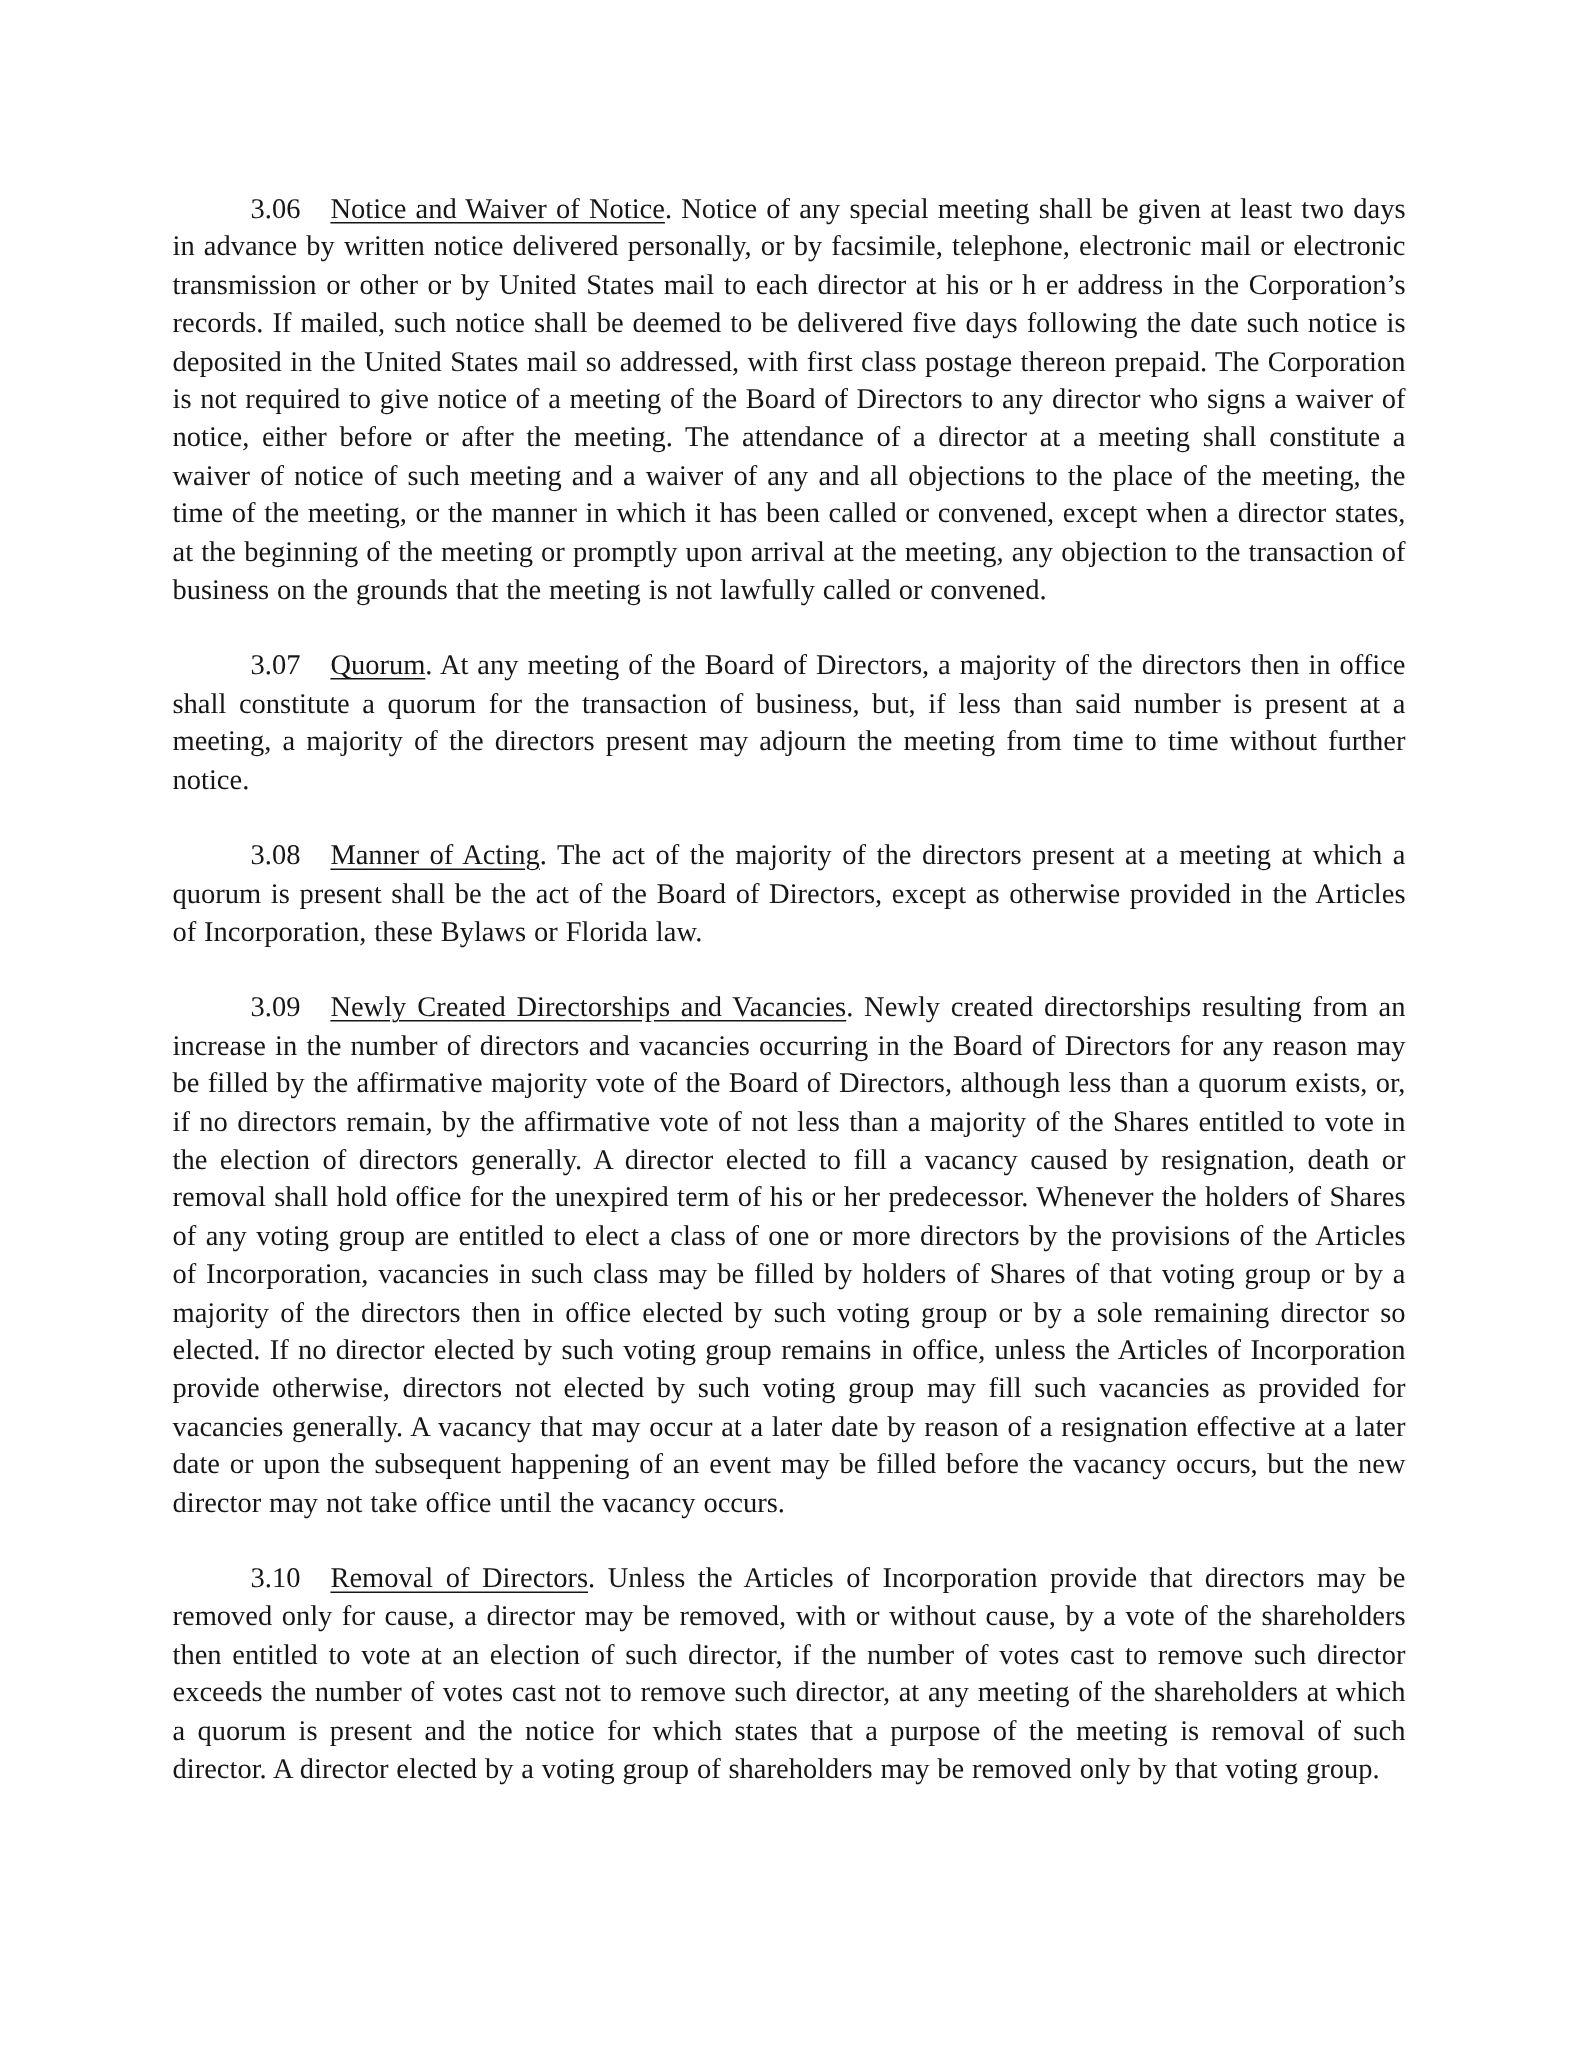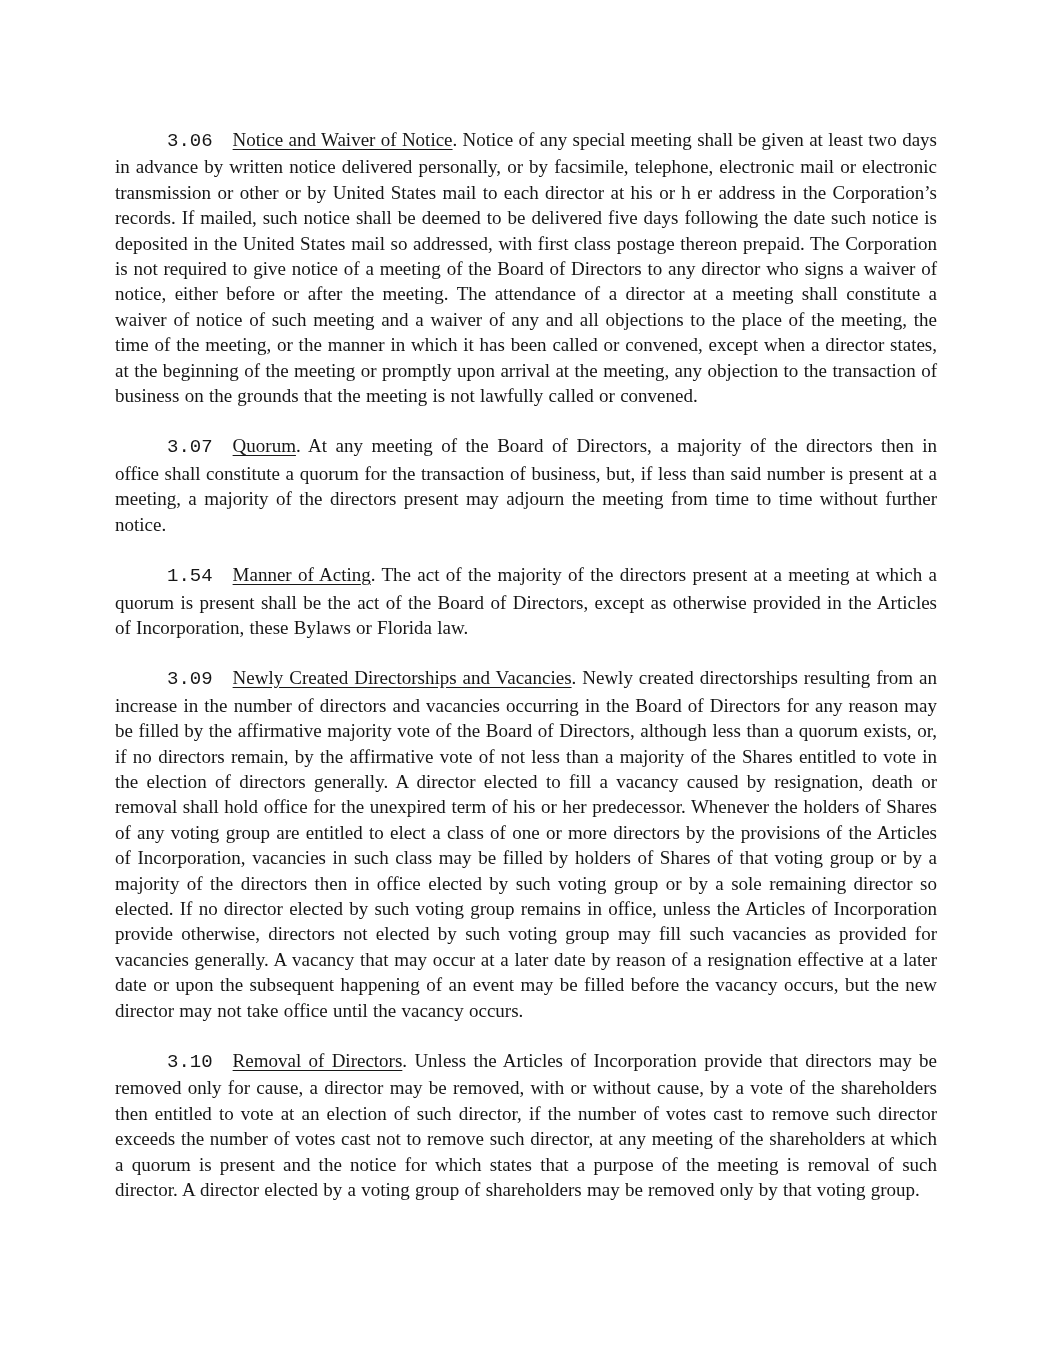--- a/index.html
+++ b/index.html
@@ -21,36 +21,35 @@
     overflow: hidden;
   }
   .para {
     margin: 0 0 25px 0;
     text-align: justify;
     text-indent: 52px;
     word-spacing: 0.5px;
   }
   .sec-num {
     white-space: nowrap;
-    font-family: Liberation Mono, monospace;
   }
   .sec-heading {
     margin-left: 20px;
     text-decoration: underline;
     text-underline-offset: 3px;
   }
 </style>
 </head>
 <body>
 
 <div class="page">
 
   <p class="para"><span class="sec-num">3.06</span><span class="sec-heading">Notice and Waiver of Notice</span><span class="sec-body">. Notice of any special meeting shall be given at least two days in advance by written notice delivered personally, or by facsimile, telephone, electronic mail or electronic transmission or other or by United States mail to each director at his or h er address in the Corporation’s records. If mailed, such notice shall be deemed to be delivered five days following the date such notice is deposited in the United States mail so addressed, with first class postage thereon prepaid. The Corporation is not required to give notice of a meeting of the Board of Directors to any director who signs a waiver of notice, either before or after the meeting. The attendance of a director at a meeting shall constitute a waiver of notice of such meeting and a waiver of any and all objections to the place of the meeting, the time of the meeting, or the manner in which it has been called or convened, except when a director states, at the beginning of the meeting or promptly upon arrival at the meeting, any objection to the transaction of business on the grounds that the meeting is not lawfully called or convened.</span></p>
 
   <p class="para"><span class="sec-num">3.07</span><span class="sec-heading">Quorum</span><span class="sec-body">. At any meeting of the Board of Directors, a majority of the directors then in office shall constitute a quorum for the transaction of business, but, if less than said number is present at a meeting, a majority of the directors present may adjourn the meeting from time to time without further notice.</span></p>
 
-  <p class="para"><span class="sec-num">1.54</span><span class="sec-heading">Manner of Acting</span><span class="sec-body">. The act of the majority of the directors present at a meeting at which a quorum is present shall be the act of the Board of Directors, except as otherwise provided in the Articles of Incorporation, these Bylaws or Florida law.</span></p>
+  <p class="para"><span class="sec-num">3.08</span><span class="sec-heading">Manner of Acting</span><span class="sec-body">. The act of the majority of the directors present at a meeting at which a quorum is present shall be the act of the Board of Directors, except as otherwise provided in the Articles of Incorporation, these Bylaws or Florida law.</span></p>
 
   <p class="para"><span class="sec-num">3.09</span><span class="sec-heading">Newly Created Directorships and Vacancies</span><span class="sec-body">. Newly created directorships resulting from an increase in the number of directors and vacancies occurring in the Board of Directors for any reason may be filled by the affirmative majority vote of the Board of Directors, although less than a quorum exists, or, if no directors remain, by the affirmative vote of not less than a majority of the Shares entitled to vote in the election of directors generally. A director elected to fill a vacancy caused by resignation, death or removal shall hold office for the unexpired term of his or her predecessor. Whenever the holders of Shares of any voting group are entitled to elect a class of one or more directors by the provisions of the Articles of Incorporation, vacancies in such class may be filled by holders of Shares of that voting group or by a majority of the directors then in office elected by such voting group or by a sole remaining director so elected. If no director elected by such voting group remains in office, unless the Articles of Incorporation provide otherwise, directors not elected by such voting group may fill such vacancies as provided for vacancies generally. A vacancy that may occur at a later date by reason of a resignation effective at a later date or upon the subsequent happening of an event may be filled before the vacancy occurs, but the new director may not take office until the vacancy occurs.</span></p>
 
   <p class="para"><span class="sec-num">3.10</span><span class="sec-heading">Removal of Directors</span><span class="sec-body">. Unless the Articles of Incorporation provide that directors may be removed only for cause, a director may be removed, with or without cause, by a vote of the shareholders then entitled to vote at an election of such director, if the number of votes cast to remove such director exceeds the number of votes cast not to remove such director, at any meeting of the shareholders at which a quorum is present and the notice for which states that a purpose of the meeting is removal of such director. A director elected by a voting group of shareholders may be removed only by that voting group.</span></p>
 
 </div>
 
 </body></html>

